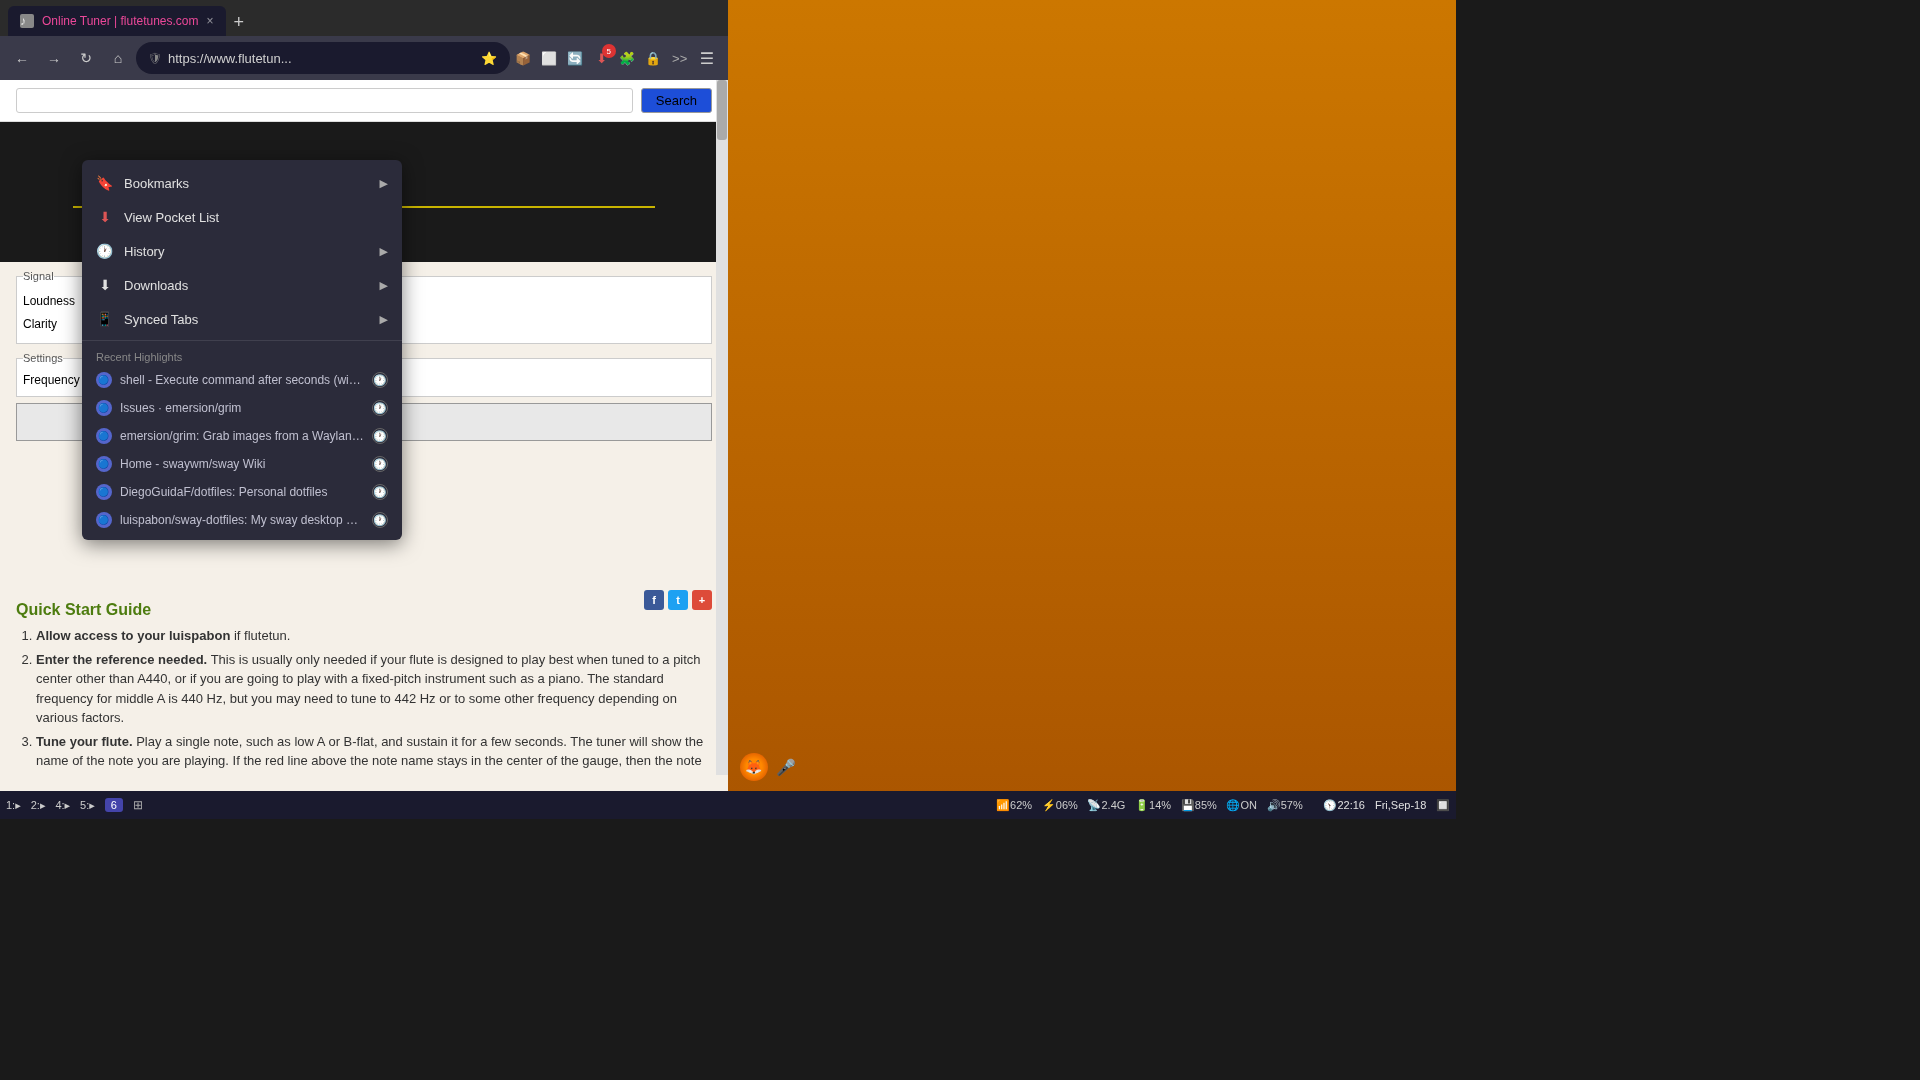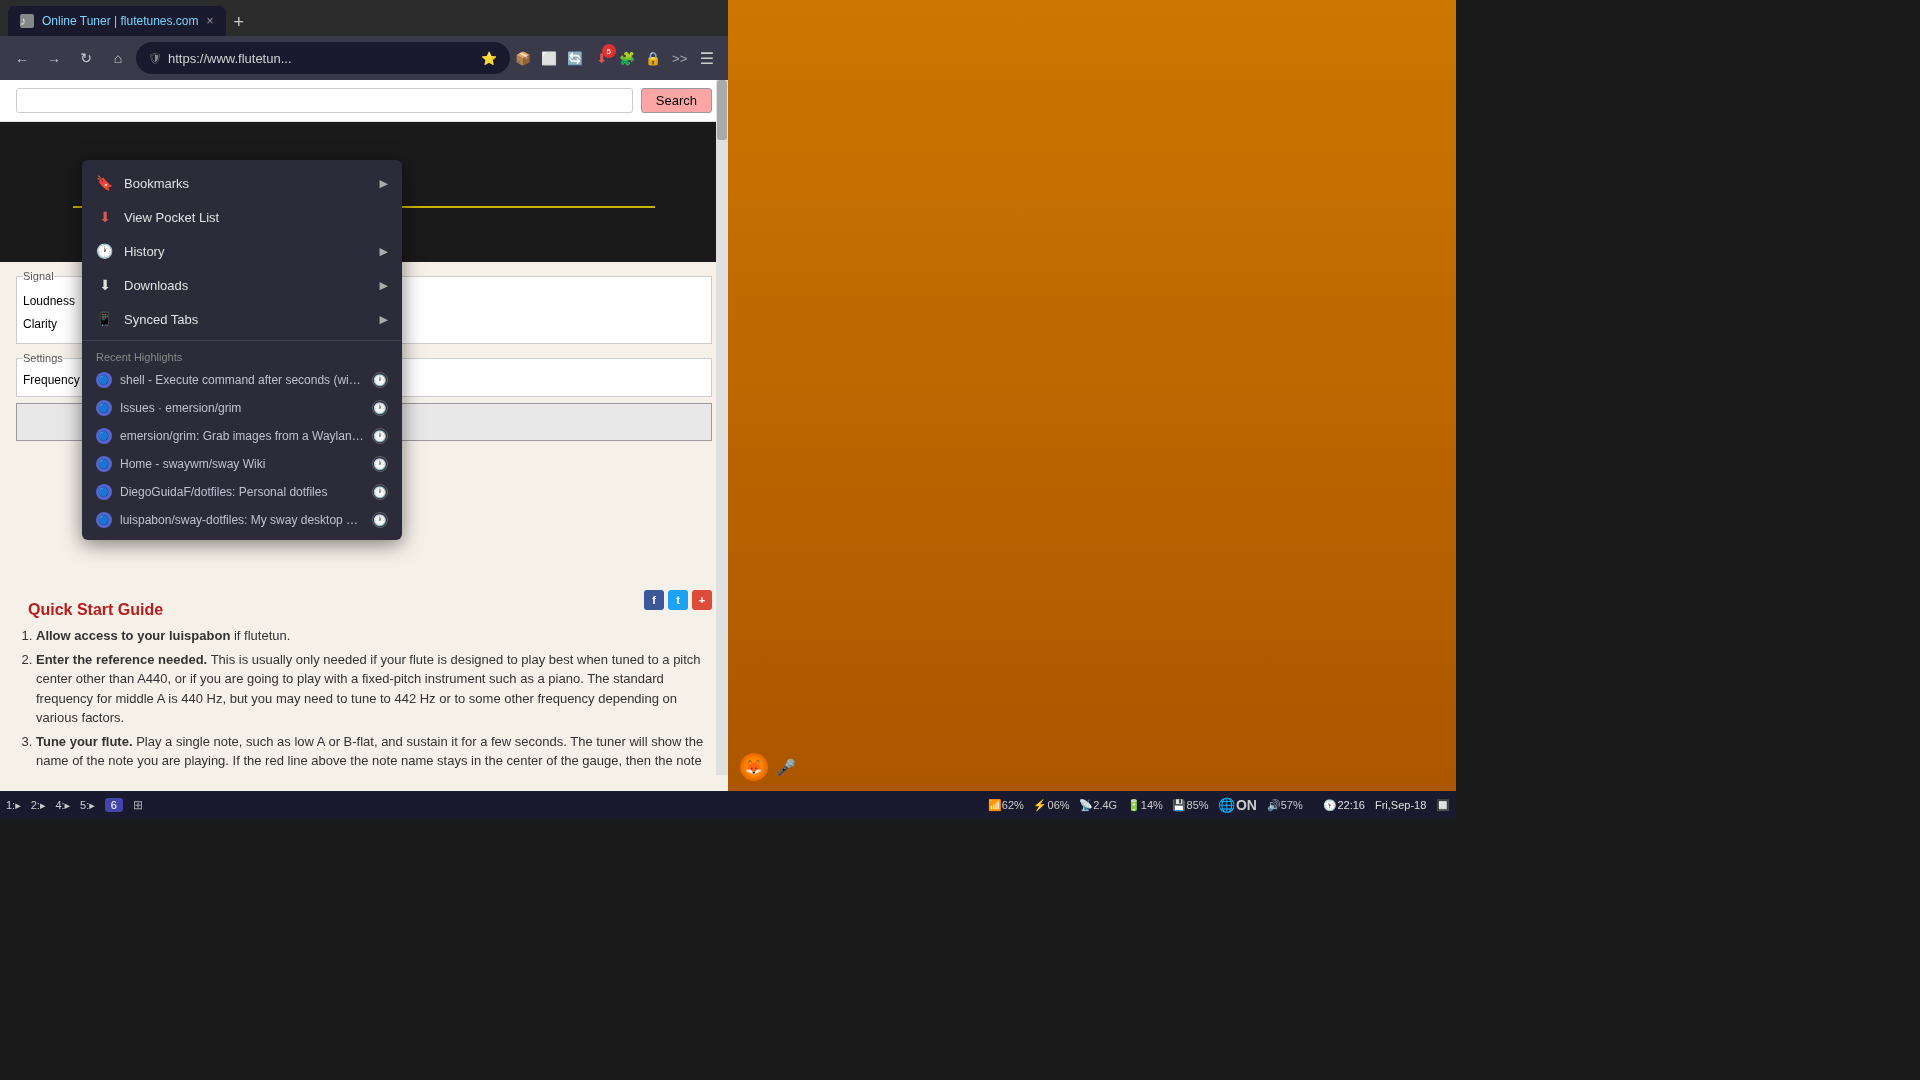--- a/index.html
+++ b/index.html
@@ -257,22 +257,22 @@
     .content-body {
       padding: 8px 16px;
       font-size: 13px;
       line-height: 1.5;
       color: #333;
       overflow: hidden;
     }
 
     .content-body h2 {
       font-size: 16px;
-      margin: 8px 12px 4px;
-      color: #b91c1c;
+      margin: 8px 0 4px;
+      color: #4d7c0f;
     }
 
     .share-icons {
       float: right;
       display: flex;
       gap: 4px;
     }
 
     .share-icon {
       width: 20px;
@@ -514,21 +514,21 @@
     }
   </style>
 </head>
 <body>
 
 <div class="browser-window">
 
   <div class="tab-bar">
     <div class="tab-active">
       <span class="tab-favicon">♪</span>
-      <span style="font-size:12px; color:#7dd3fc; max-width:180px; overflow:hidden; text-overflow:ellipsis; white-space:nowrap;">Online Tuner | flutetunes.com</span>
+      <span style="font-size:12px; color:#ec4899; max-width:180px; overflow:hidden; text-overflow:ellipsis; white-space:nowrap;">Online Tuner | flutetunes.com</span>
       <span class="tab-close">×</span>
     </div>
     <button class="new-tab-btn">+</button>
   </div>
 
   <div class="nav-bar">
     <button class="nav-btn">←</button>
     <button class="nav-btn">→</button>
     <button class="nav-btn">↻</button>
     <button class="nav-btn">⌂</button>
@@ -553,21 +553,21 @@
     </div>
 
     <button class="menu-btn">☰</button>
   </div>
 
   <div class="page-content">
     <div class="site-content-scroll">
 
       <div class="site-search">
         <input type="text" style="flex: 1 1 0%; border: 1px solid rgb(204, 204, 204); padding: 4px 8px; font-size: 13px; border-radius: 3px;">
-        <button style="background:#fca5a5; border:1px solid #999; padding:4px 14px; font-size:13px; cursor:pointer;">Search</button>
+        <button style="background:#1d4ed8; border:1px solid #999; padding:4px 14px; font-size:13px; cursor:pointer;">Search</button>
       </div>
 
       <div class="tuner-canvas">
         <div class="tuner-line"></div>
       </div>
 
       <fieldset style="margin:8px 16px; padding:6px; background:#fff;">
         <legend>Signal</legend>
         <div class="signal-row">
           <span class="signal-label">Loudness</span>
@@ -724,19 +724,19 @@
     <span style="font-size:11px; color:#ccc; margin-right:4px;">5:▸</span>
     <span class="workspace-btn">6</span>
     <span style="color:#aaa; font-size:12px; margin-left:4px;">⊞</span>
   </div>
   <div class="taskbar-right">
     <span style="font-size:11px; color:#ccc;text-align:right;">📶62%</span>
     <span style="font-size:11px; color:#ccc;">⚡06%</span>
     <span style="font-size:11px; color:#ccc;">📡2.4G</span>
     <span style="font-size:11px; color:#ccc;">🔋14%</span>
     <span style="font-size:11px; color:#ccc;">💾85%</span>
-    <span style="font-size:14px; color:#ccc;font-weight:bold;">🌐ON</span>
+    <span style="font-size:11px; color:#ccc;">🌐ON</span>
     <span style="font-size:11px; color:#ccc;">🔊57%</span>
     <span style="font-size:11px; color:#e0e0e0;margin-left:11px;">🕥22:16</span>
     <span style="font-size:11px; color:#e0e0e0;">Fri,Sep-18</span>
     <span style="font-size:11px; color:#aaa;">🔲</span>
   </div>
 </div>
 
 </body></html>

